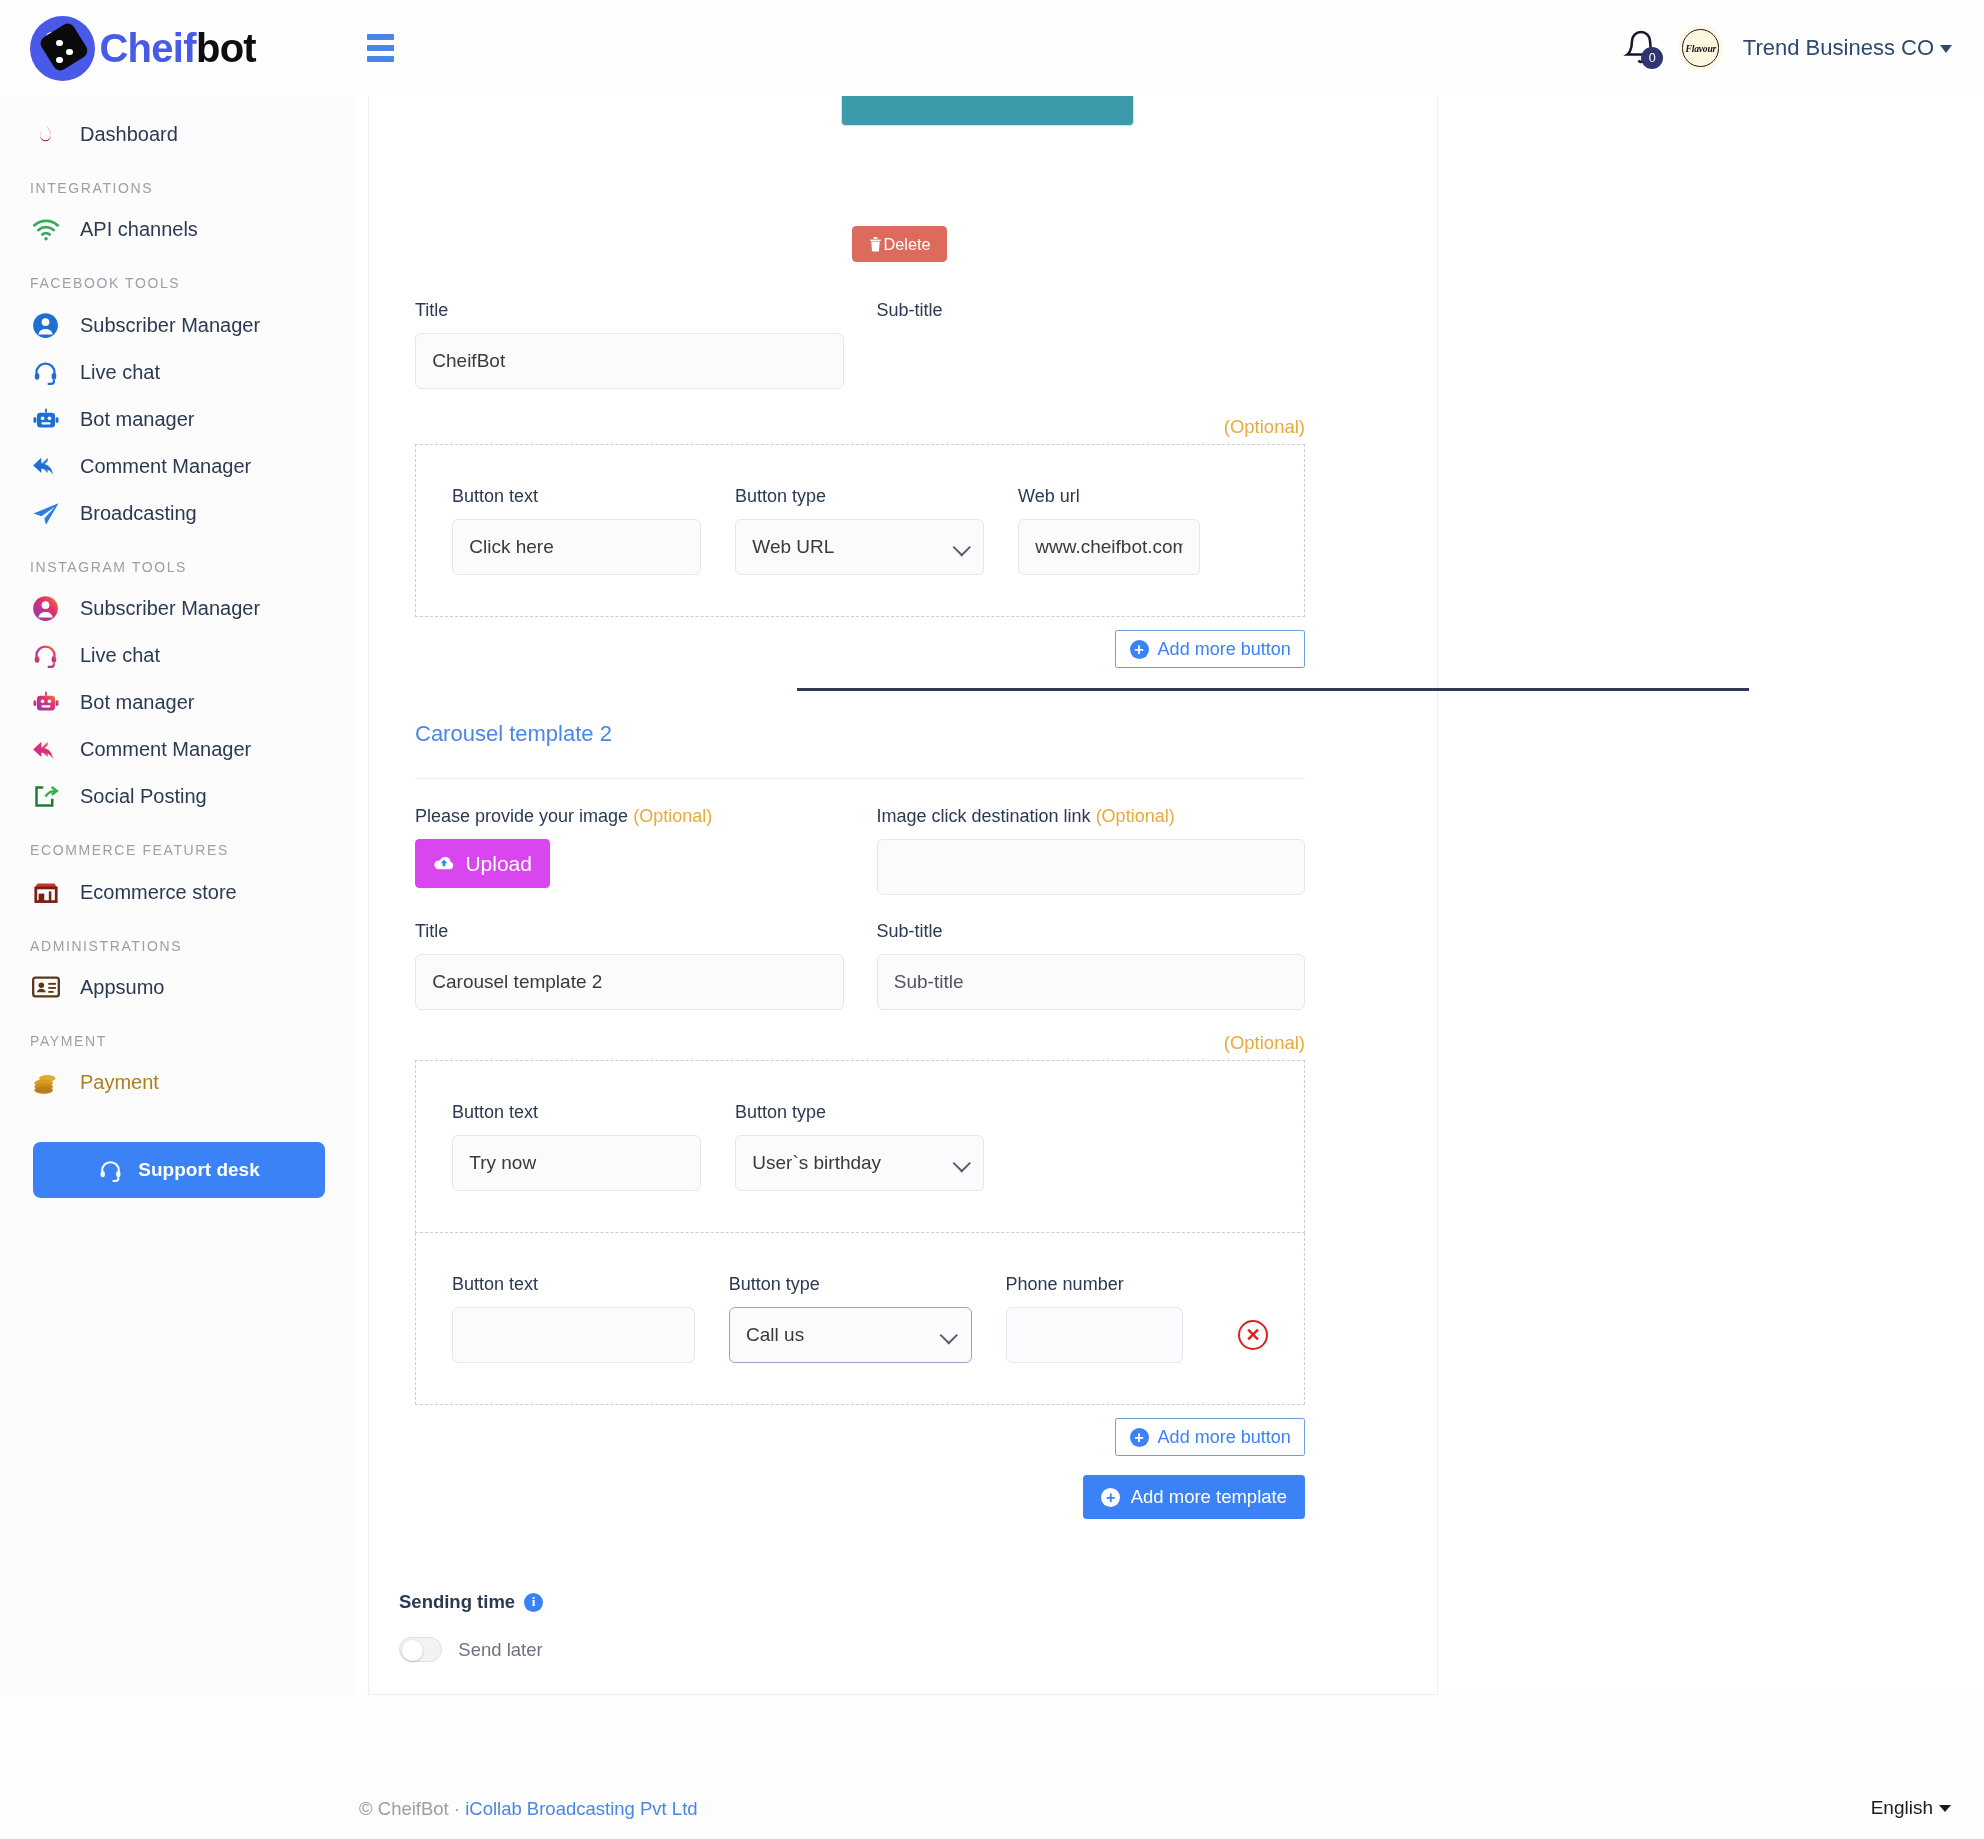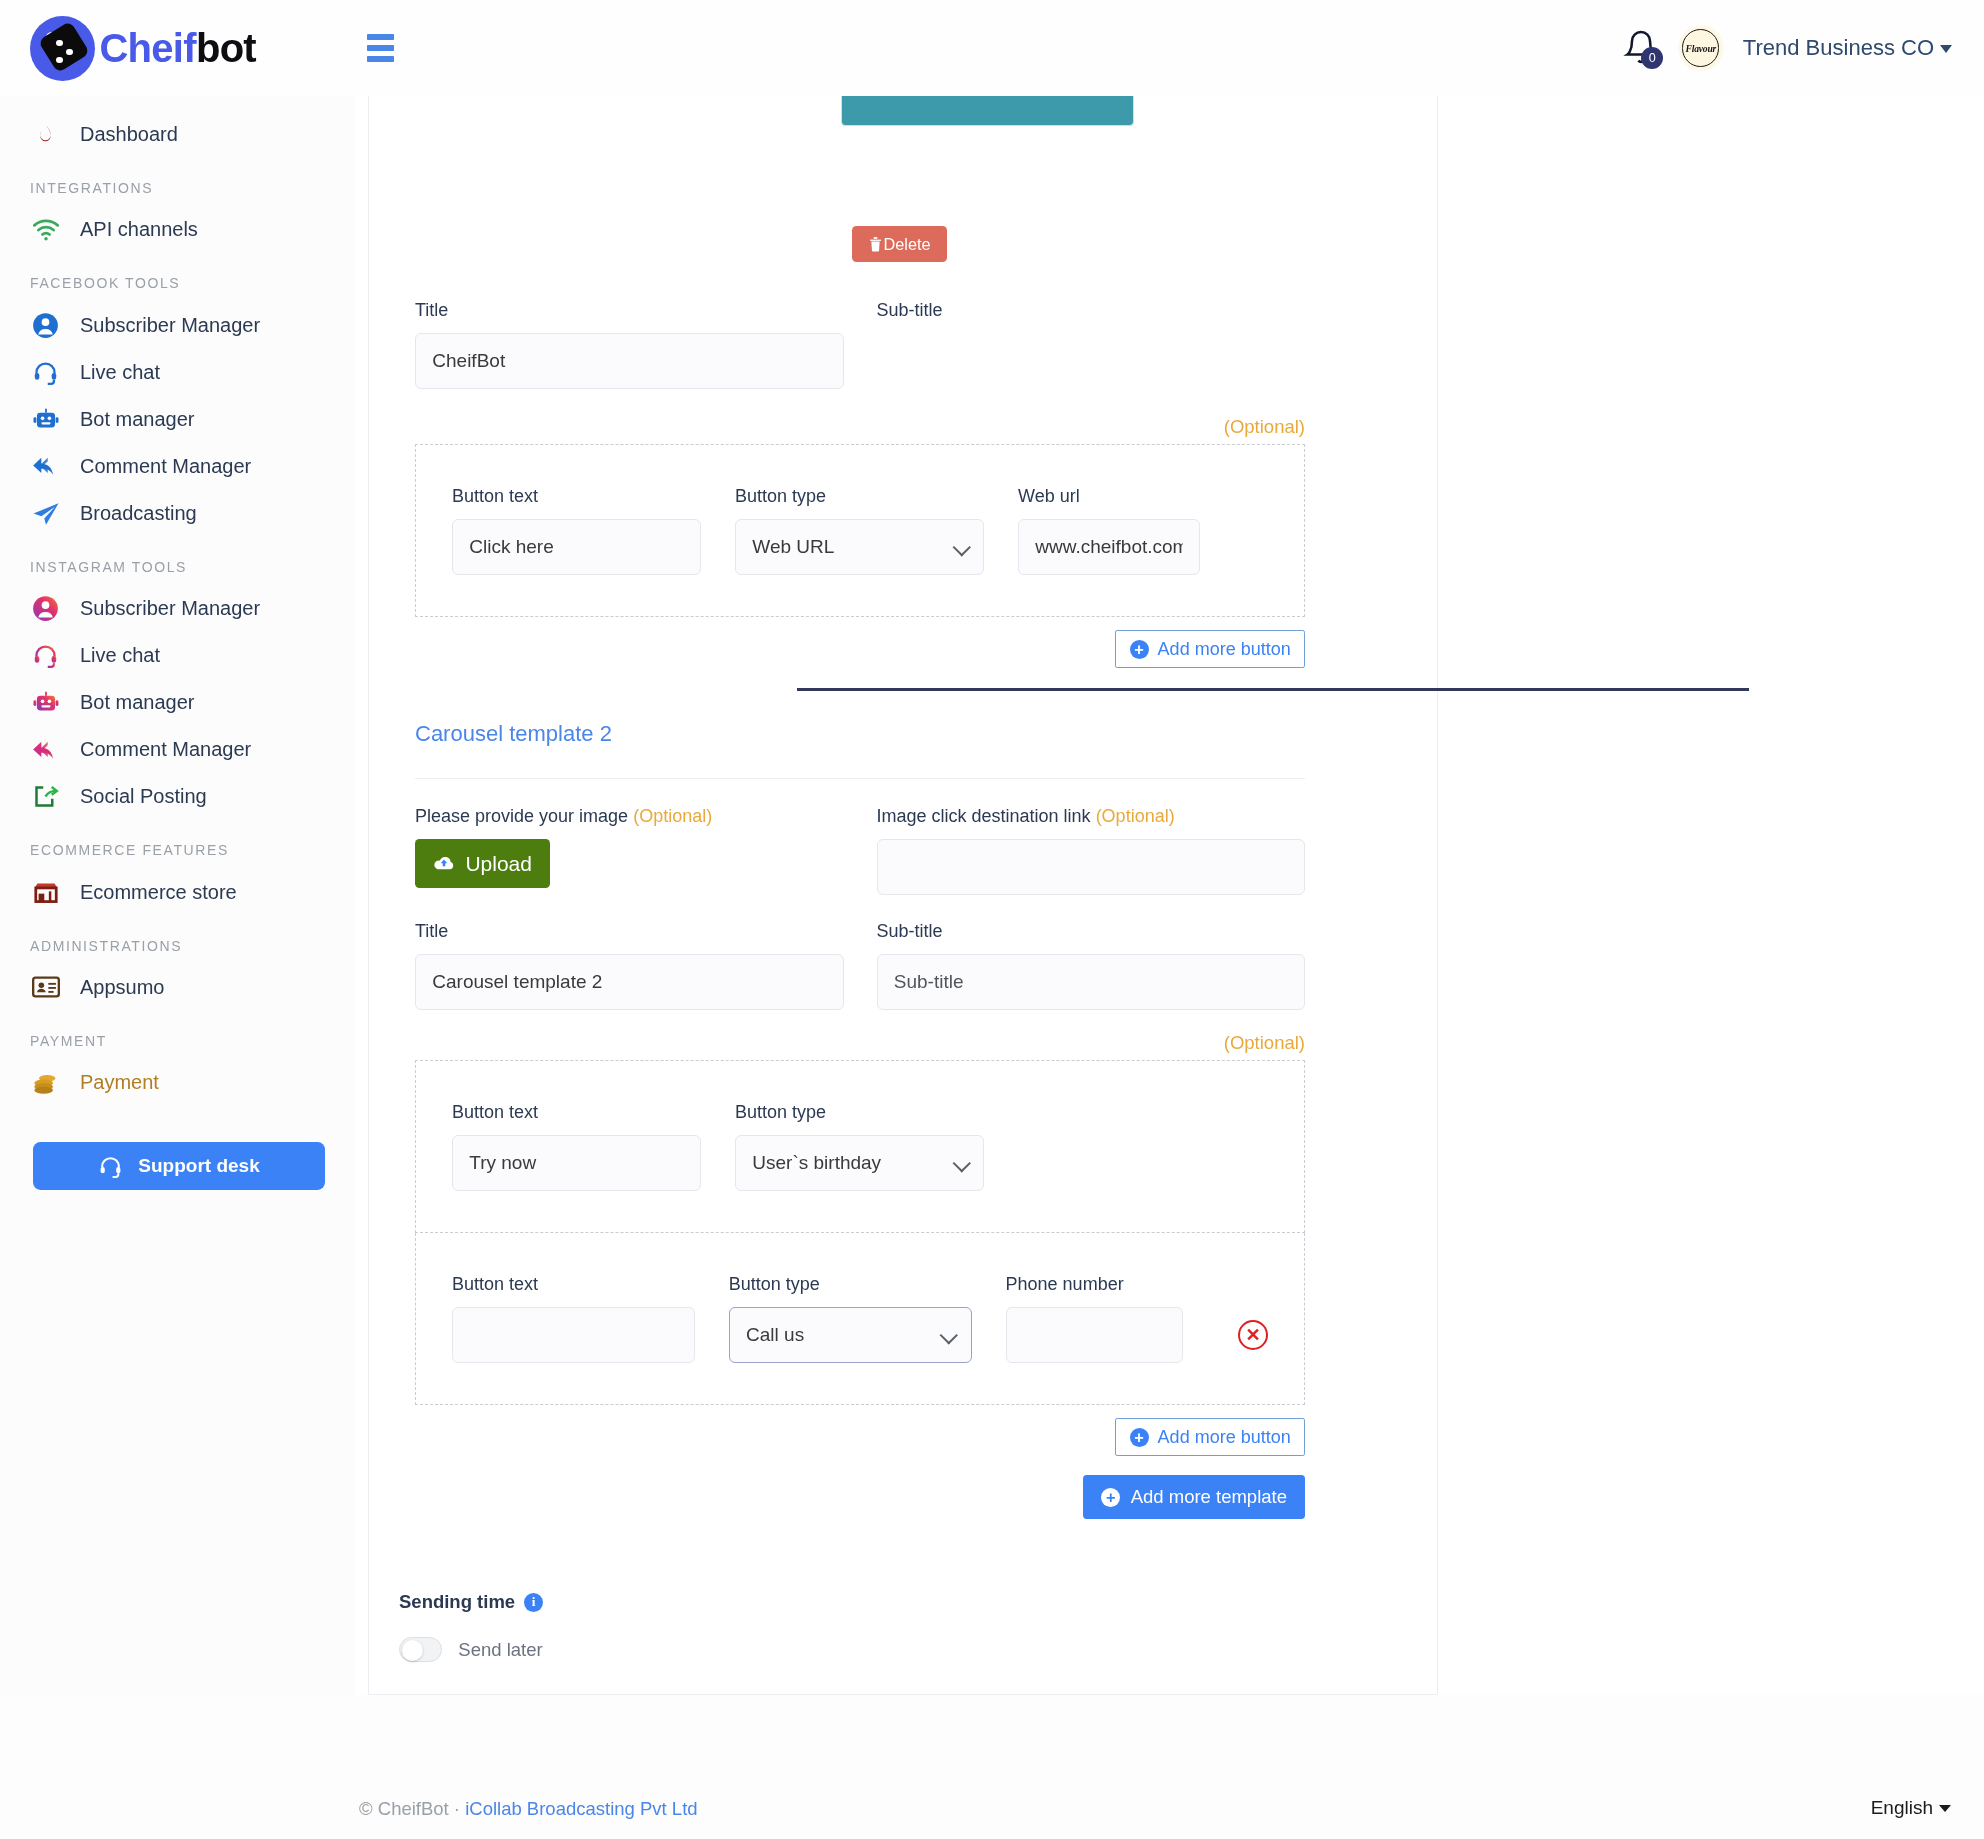--- a/index.html
+++ b/index.html
@@ -107,21 +107,21 @@
   }
   .nav-item {
     display: flex; align-items: center; height: 47px;
     padding-left: 30px; cursor: pointer; gap: 19px;
   }
   .nav-icon { width: 31px; height: 31px; flex: none; display: flex; align-items: center; justify-content: center; }
   .nav-label { font-size: 20px; color: #2b3a52; }
   .nav-label.gold { color: #b07d22; }
 
   .support-btn {
-    margin: 36px 30px 0 33px; height: 48px; border-radius: 7.4px;
+    margin: 36px 30px 0 33px; height: 56px; border-radius: 7.4px;
     background: #3b82f6; color: #fff; display: flex; align-items: center;
     justify-content: center; gap: 15px; cursor: pointer;
     font-size: 19px; font-weight: 600;
   }
 
   
   .main-card {
     position: absolute; left: 368px; top: 96px;
     width: 1070px; height: 1599px;
     background: #ffffff;
@@ -218,21 +218,21 @@
     height: 44px; background: #3b82f6; color: #fff; border-radius: 3.7px;
     font-size: 18.5px; display: inline-flex; align-items: center; gap: 10.4px;
     padding: 0 18px; cursor: pointer; font-weight: 500;
   }
 
   .divider-thick { height: 3px; background: #33375c; margin: 0 0 0 0; }
   .section-title { color: #4a86e8; font-size: 22px; }
   .thin-rule { height: 0.7px; background: #eceef2; }
 
   .upload-btn {
-    height: 49px; background: #4d7c0f; color: #fff; border-radius: 4.4px;
+    height: 49px; background: #d946ef; color: #fff; border-radius: 4.4px;
     font-size: 21px; display: inline-flex; align-items: center; gap: 10.4px;
     padding: 0 18px; cursor: pointer; font-weight: 500;
   }
 
   .sending-label { font-size: 18.5px; color: #2b3a52; font-weight: 600; display: flex; align-items: center; gap: 9px; }
   .info-dot {
     width: 19px; height: 19px; border-radius: 50%; background: #3b82f6;
     color: #fff; font-size: 13.3px; font-weight: bold;
     display: flex; align-items: center; justify-content: center;
     font-family: "Liberation Serif", serif;

